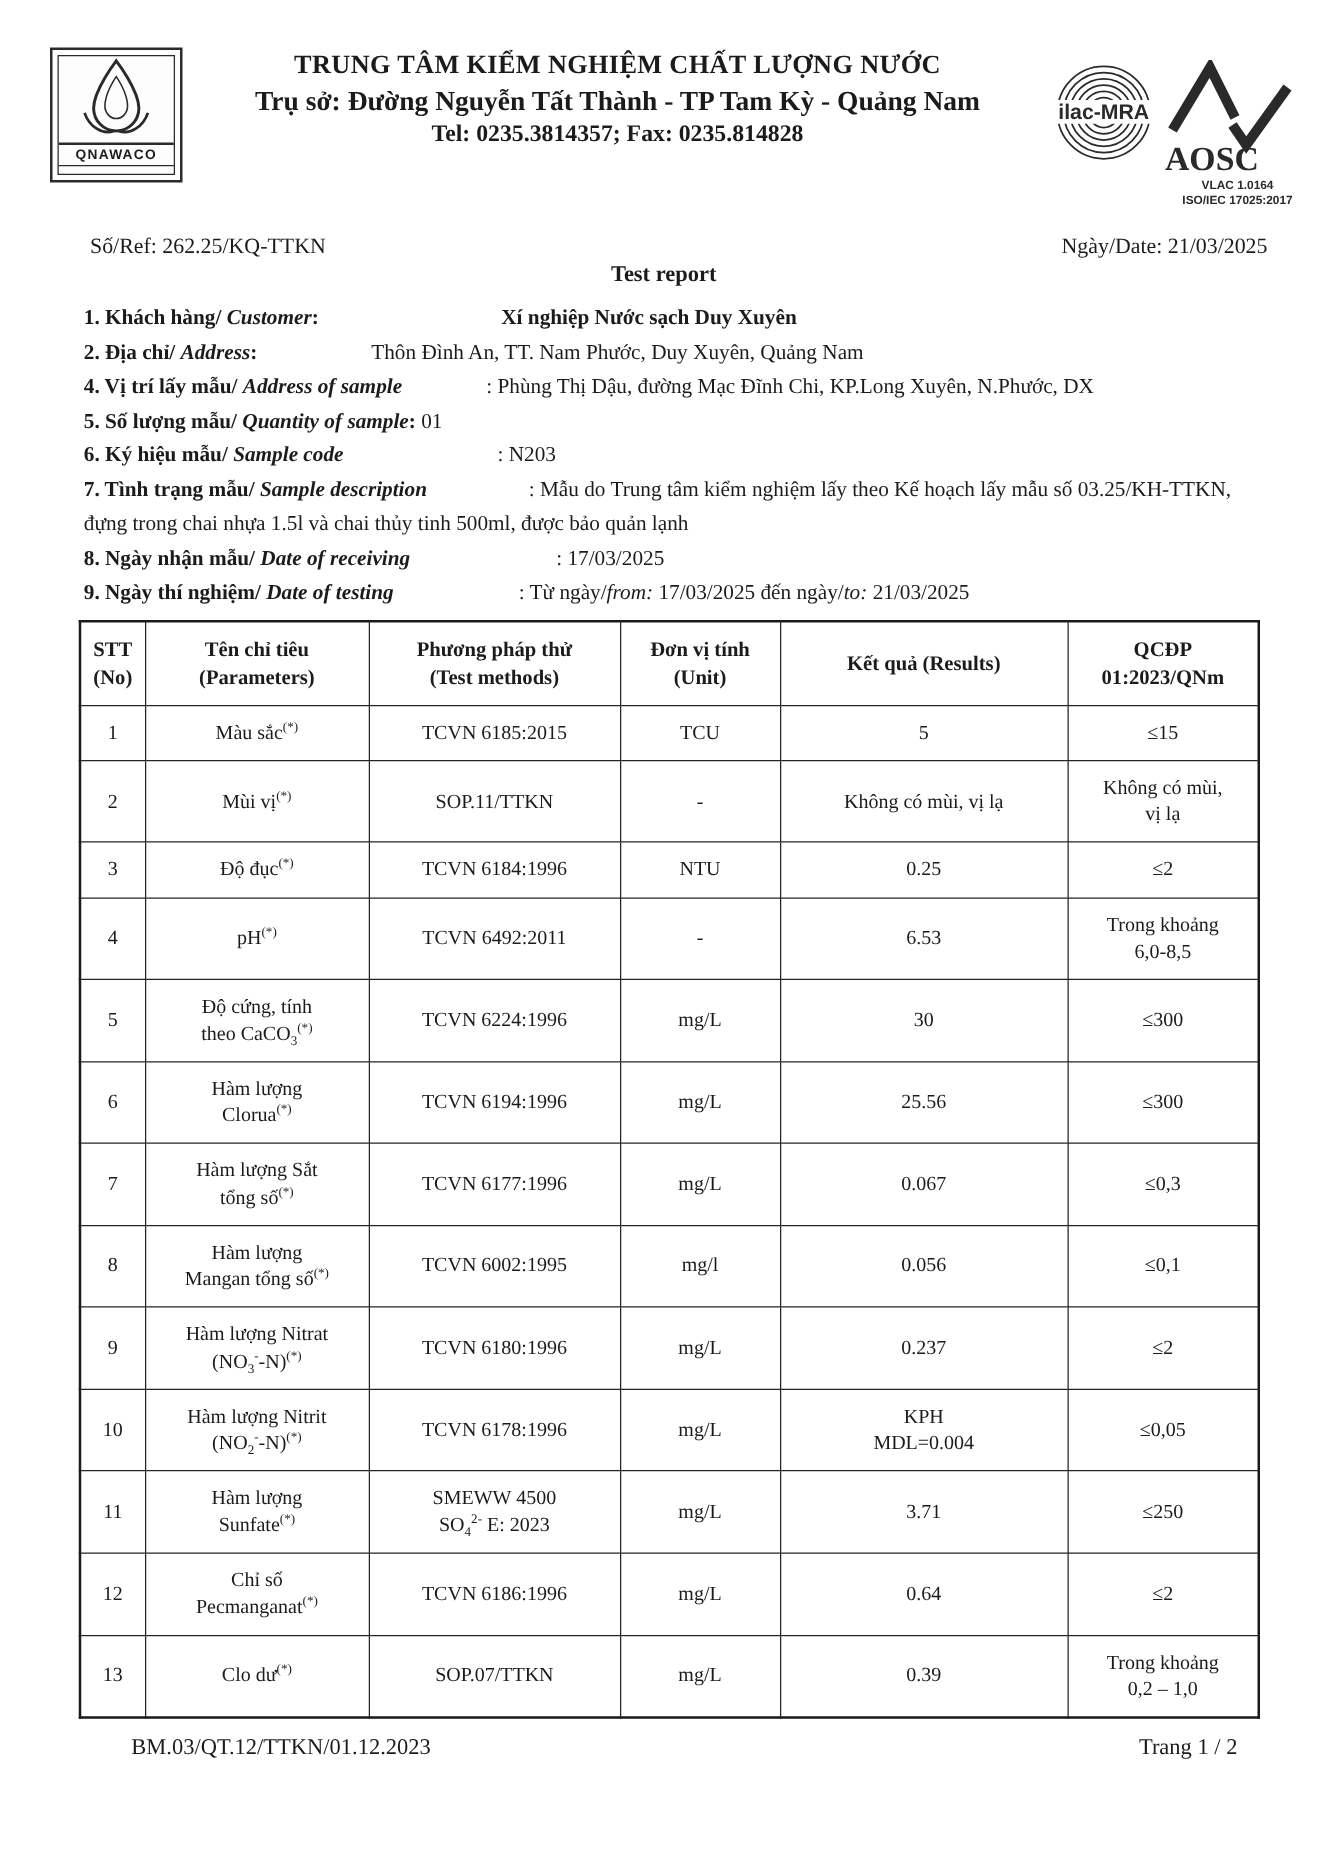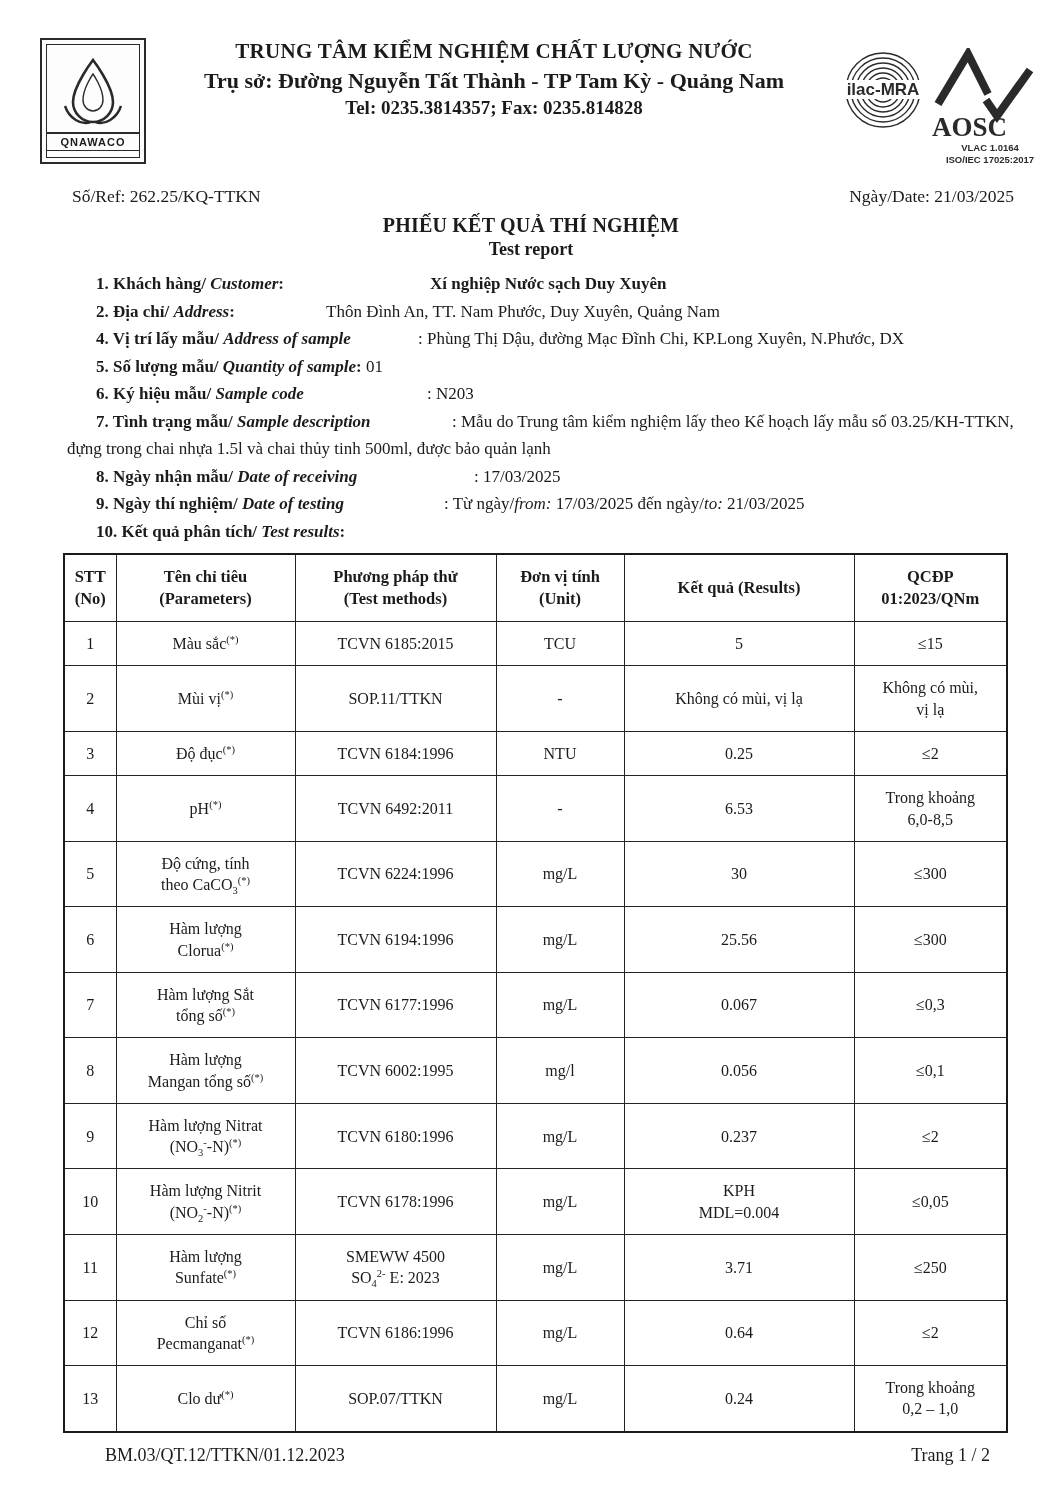--- a/index.html
+++ b/index.html
@@ -10,21 +10,21 @@
     color:#1b1b1b;
     font-family:"Liberation Serif", serif;
     position:relative;
     overflow:hidden;
   }
   .page { width:1062px; height:1500px; }
 
   
   .letterhead { display:flex; padding:38px 20px 0 40px; }
   .qn-logo {
-    width:106px; height:126px; border:2px solid #2a2a2a; padding:4px; flex:none;
+    width:106px; height:108px; border:2px solid #2a2a2a; padding:4px; flex:none;
     background:#fdfdfd;
   }
   .qn-logo-inner {
     border:1.5px solid #2a2a2a; height:100%;
     display:flex; flex-direction:column; align-items:center; justify-content:flex-end;
   }
   .qn-logo-inner svg { display:block; margin-bottom:2px; }
   .qn-logo-text {
     width:100%; text-align:center; border-top:2px solid #2a2a2a; border-bottom:1px solid #2a2a2a;
     font-family:"Liberation Sans", sans-serif;
@@ -42,21 +42,21 @@
   .aosc-logo { flex:none; }
 
   
   .meta { display:flex; justify-content:space-between; padding:16px 48px 0 72px; font-size:17.5px; }
   .title { text-align:center; font-weight:bold; font-size:20px; letter-spacing:0.2px; margin-top:7px; }
   .subtitle { text-align:center; font-weight:bold; font-size:18px; margin-top:2px; }
 
   
   .info { padding:10px 45px 0 67px; font-size:17px; }
   .info-line { line-height:1.62; }
-  .lbl { display:inline;margin-left:29px; }
+  .lbl { display:inline; }
   .lbl.tab { display:inline-block; vertical-align:top; }
   .lw-334 { min-width:334px; }
   .lw-230 { min-width:230px; }
   .lw-331 { min-width:331px; }
   .lw-322 { min-width:322px; }
   .lw-356 { min-width:356px; }
   .lw-378 { min-width:378px; }
   .lw-352 { min-width:348px; }
   .st-b  { font-weight:bold; }
   .st-i  { font-style:italic; }
@@ -129,33 +129,31 @@
         <text x="60" y="115" text-anchor="middle" font-family="Liberation Sans, sans-serif" font-size="9.5" font-weight="bold" fill="#2a2a2a">ISO/IEC 17025:2017</text>
       </svg>
     </div>
   </div>
 
   <div class="meta">
     <span>Số/Ref: 262.25/KQ-TTKN</span>
     <span>Ngày/Date: 21/03/2025</span>
   </div>
 
-  <div class="title">PHIẾU KẾT QUẢ THÍ NGHIỆM</div>
   <div class="subtitle">Test report</div>
 
   <div class="info">
     <div class="info-line"><span class="lbl tab lw-334"><span class="st-b">1. Khách hàng/ </span><span class="st-bi">Customer</span><span class="st-b">:</span></span><span class="val"><span class="st-b">Xí nghiệp Nước sạch Duy Xuyên</span></span></div>
     <div class="info-line"><span class="lbl tab lw-230"><span class="st-b">2. Địa chỉ/ </span><span class="st-bi">Address</span><span class="st-b">:</span></span><span class="val"><span>Thôn Đình An, TT. Nam Phước, Duy Xuyên, Quảng Nam</span></span></div>
     <div class="info-line"><span class="lbl tab lw-322"><span class="st-b">4. Vị trí lấy mẫu/ </span><span class="st-bi">Address of sample</span></span><span class="val"><span>: Phùng Thị Dậu, đường Mạc Đĩnh Chi, KP.Long Xuyên, N.Phước, DX</span></span></div>
     <div class="info-line"><span class="lbl"><span class="st-b">5. Số lượng mẫu/ </span><span class="st-bi">Quantity of sample</span><span class="st-b">:</span></span><span class="val"><span> 01</span></span></div>
     <div class="info-line"><span class="lbl tab lw-331"><span class="st-b">6. Ký hiệu mẫu/ </span><span class="st-bi">Sample code</span></span><span class="val"><span>: N203</span></span></div>
     <div class="info-line"><span class="lbl tab lw-356"><span class="st-b">7. Tình trạng mẫu/ </span><span class="st-bi">Sample description</span></span><span class="val"><span>: Mẫu do Trung tâm kiểm nghiệm lấy theo Kế hoạch lấy mẫu số 03.25/KH-TTKN, đựng trong chai nhựa 1.5l và chai thủy tinh 500ml, được bảo quản lạnh</span></span></div>
     <div class="info-line"><span class="lbl tab lw-378"><span class="st-b">8. Ngày nhận mẫu/ </span><span class="st-bi">Date of receiving</span></span><span class="val"><span>: 17/03/2025</span></span></div>
     <div class="info-line"><span class="lbl tab lw-352"><span class="st-b">9. Ngày thí nghiệm/ </span><span class="st-bi">Date of testing</span></span><span class="val"><span>: Từ ngày/</span><span class="st-i">from:</span><span> 17/03/2025  đến ngày/</span><span class="st-i">to:</span><span> 21/03/2025</span></span></div>
-    <div class="info-line"><span class="lbl"><span class="st-b">10. Kết quả phân tích/ </span><span class="st-bi">Test results</span><span class="st-b">:</span></span><span class="val"></span></div>
   </div>
 
   <table class="results">
     <colgroup>
       <col style="width:52px">
         <col style="width:179px">
         <col style="width:201px">
       <col style="width:128px">
         <col style="width:230px">
         <col style="width:153px">
@@ -277,21 +275,21 @@
       <td>mg/L</td>
       <td><span>0.64</span></td>
       <td><span>≤2</span></td>
     </tr>
 
     <tr>
       <td>13</td>
       <td><span>Clo dư</span><sup>(*)</sup></td>
       <td><span>SOP.07/TTKN</span></td>
       <td>mg/L</td>
-      <td><span>0.24</span></td>
+      <td><span>0.39</span></td>
       <td><span>Trong khoảng</span><br><span>0,2 – 1,0</span></td>
     </tr>
   </tbody>
   </table>
 
   <div class="footer">
     <span>BM.03/QT.12/TTKN/01.12.2023</span>
     <span>Trang 1 / 2</span>
   </div>
 

